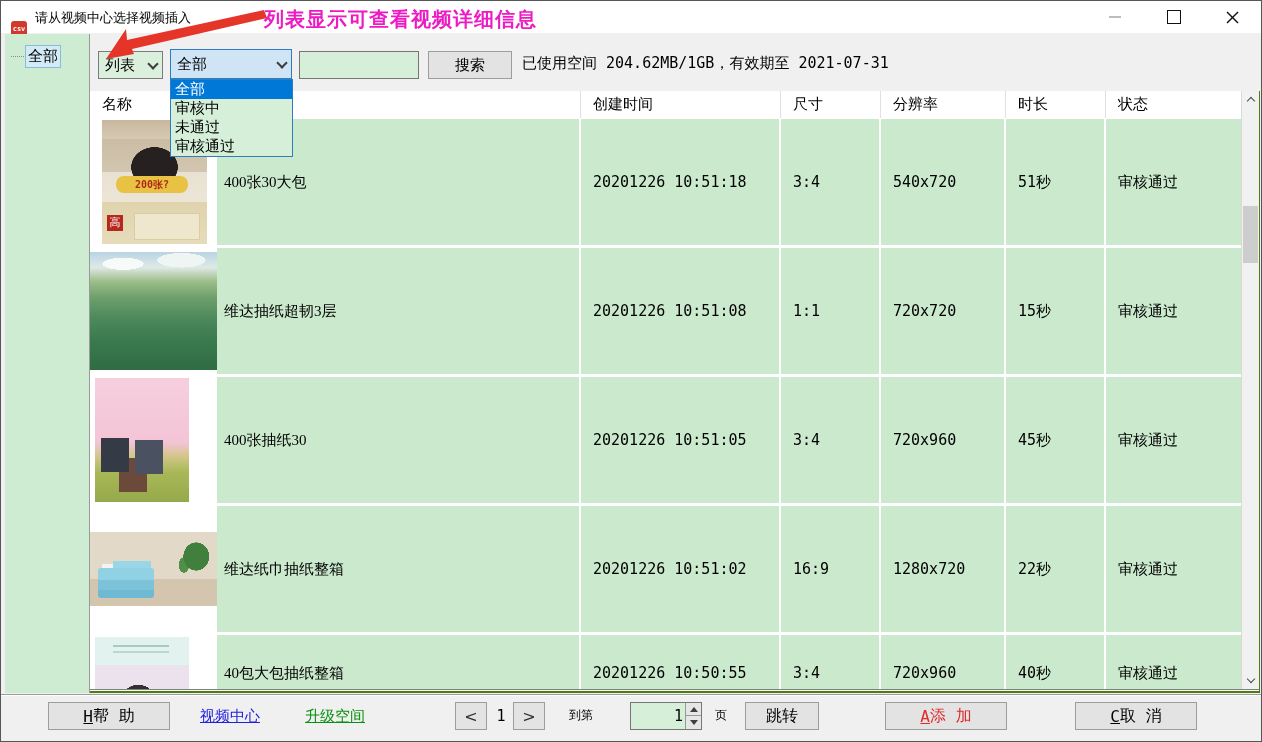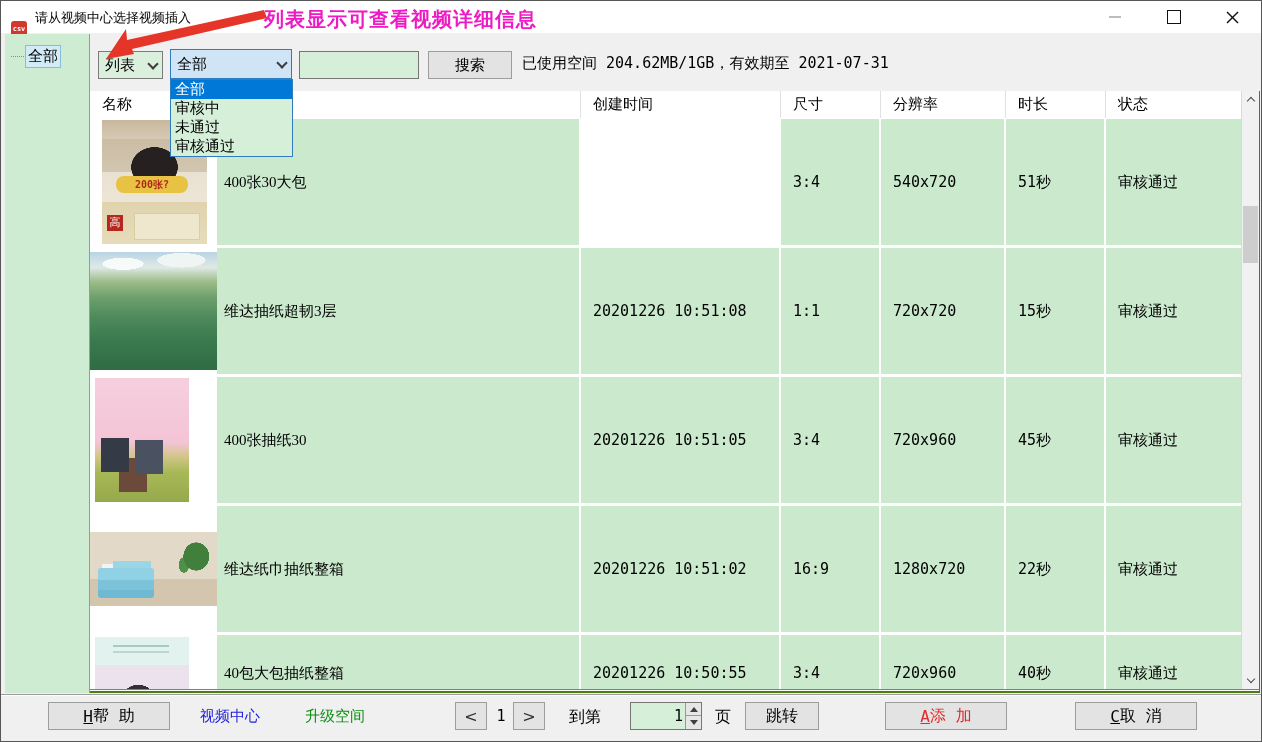--- a/index.html
+++ b/index.html
@@ -107,27 +107,27 @@
   .scrollbar{position:absolute;left:1151px;top:0;width:18px;height:598px;background:#f1f1f1;border-left:1px solid #d9d9d9;box-sizing:border-box;}
   .sb-btn{position:absolute;left:0;width:17px;height:17px;display:flex;align-items:center;justify-content:center;}
   .sb-up{top:0;} .sb-down{bottom:0;}
   .sb-thumb{position:absolute;left:1px;top:115px;width:15px;height:57px;background:#cdcdcd;}
 
   
   .bottombar{position:absolute;left:0;bottom:0;width:100%;height:47px;background:#f0f0f0;
              border-top:1px solid #9c9c9c;box-shadow:inset 0 1px 0 #fdfdfd;box-sizing:border-box;}
   .bottombar .btn{position:absolute;top:7px;height:28px;font-size:16px;}
   .help-btn{left:47px;width:122px;}
-  .link{position:absolute;top:12px;font-size:15px;cursor:pointer;}
+  .link{position:absolute;top:12px;font-size:15px;text-decoration:underline;cursor:pointer;}
   .link-video{left:199px;color:#2121dd;}
   .link-upgrade{left:304px;color:#0a9010;}
   .nav{font-size:14px;font-family:"DejaVu Sans",sans-serif;color:#333;}
   .prev{left:454px;width:32px;} .next{left:512px;width:32px;}
   .page-num{position:absolute;left:493px;top:12px;width:14px;text-align:center;font-size:15px;}
-  .lbl{position:absolute;top:12px;font-size:16px;}
+  .lbl{position:absolute;top:12px;font-size:12px;}
   .goto{left:568px;} .unit{left:714px;}
   .spinner{position:absolute;left:629px;top:7px;width:72px;height:28px;box-sizing:border-box;border:1px solid #777;background:#d6efd8;}
   .spin-input{position:absolute;left:0;top:0;width:52px;height:26px;border:none;background:transparent;outline:none;
               text-align:right;font-size:15px;font-family:inherit;padding:0;}
   .spin-btn{position:absolute;right:0;width:16px;height:13px;background:#e6e6e6;border-left:1px solid #999;box-sizing:border-box;
             display:flex;align-items:center;justify-content:center;}
   .spin-btn.up{top:0;border-bottom:1px solid #999;}
   .spin-btn.down{bottom:0;}
   .spin-btn.up::after{content:"";border-left:4px solid transparent;border-right:4px solid transparent;border-bottom:5px solid #404040;}
   .spin-btn.down::after{content:"";border-left:4px solid transparent;border-right:4px solid transparent;border-top:5px solid #404040;}
@@ -207,20 +207,21 @@
         </div>
       <div class="tbody" id="t-rows">
           <div class="trow">
             <div class="cell-thumb">
               <div class="thumb t0">
                 <span class="tbadge">200张?</span>
                 <span class="tstamp">高</span>
               </div>
             </div>
             <div class="tcell c0">400张30大包</div>
+            <div class="tcell c1">20201226 10:51:18</div>
             <div class="tcell c2">3:4</div>
             <div class="tcell c3">540x720</div>
             <div class="tcell c4">51秒</div>
             <div class="tcell c5">审核通过</div>
           </div>
           <div class="trow">
             <div class="cell-thumb">
               <div class="thumb t1"></div>
             </div>
             <div class="tcell c0">维达抽纸超韧3层</div>

